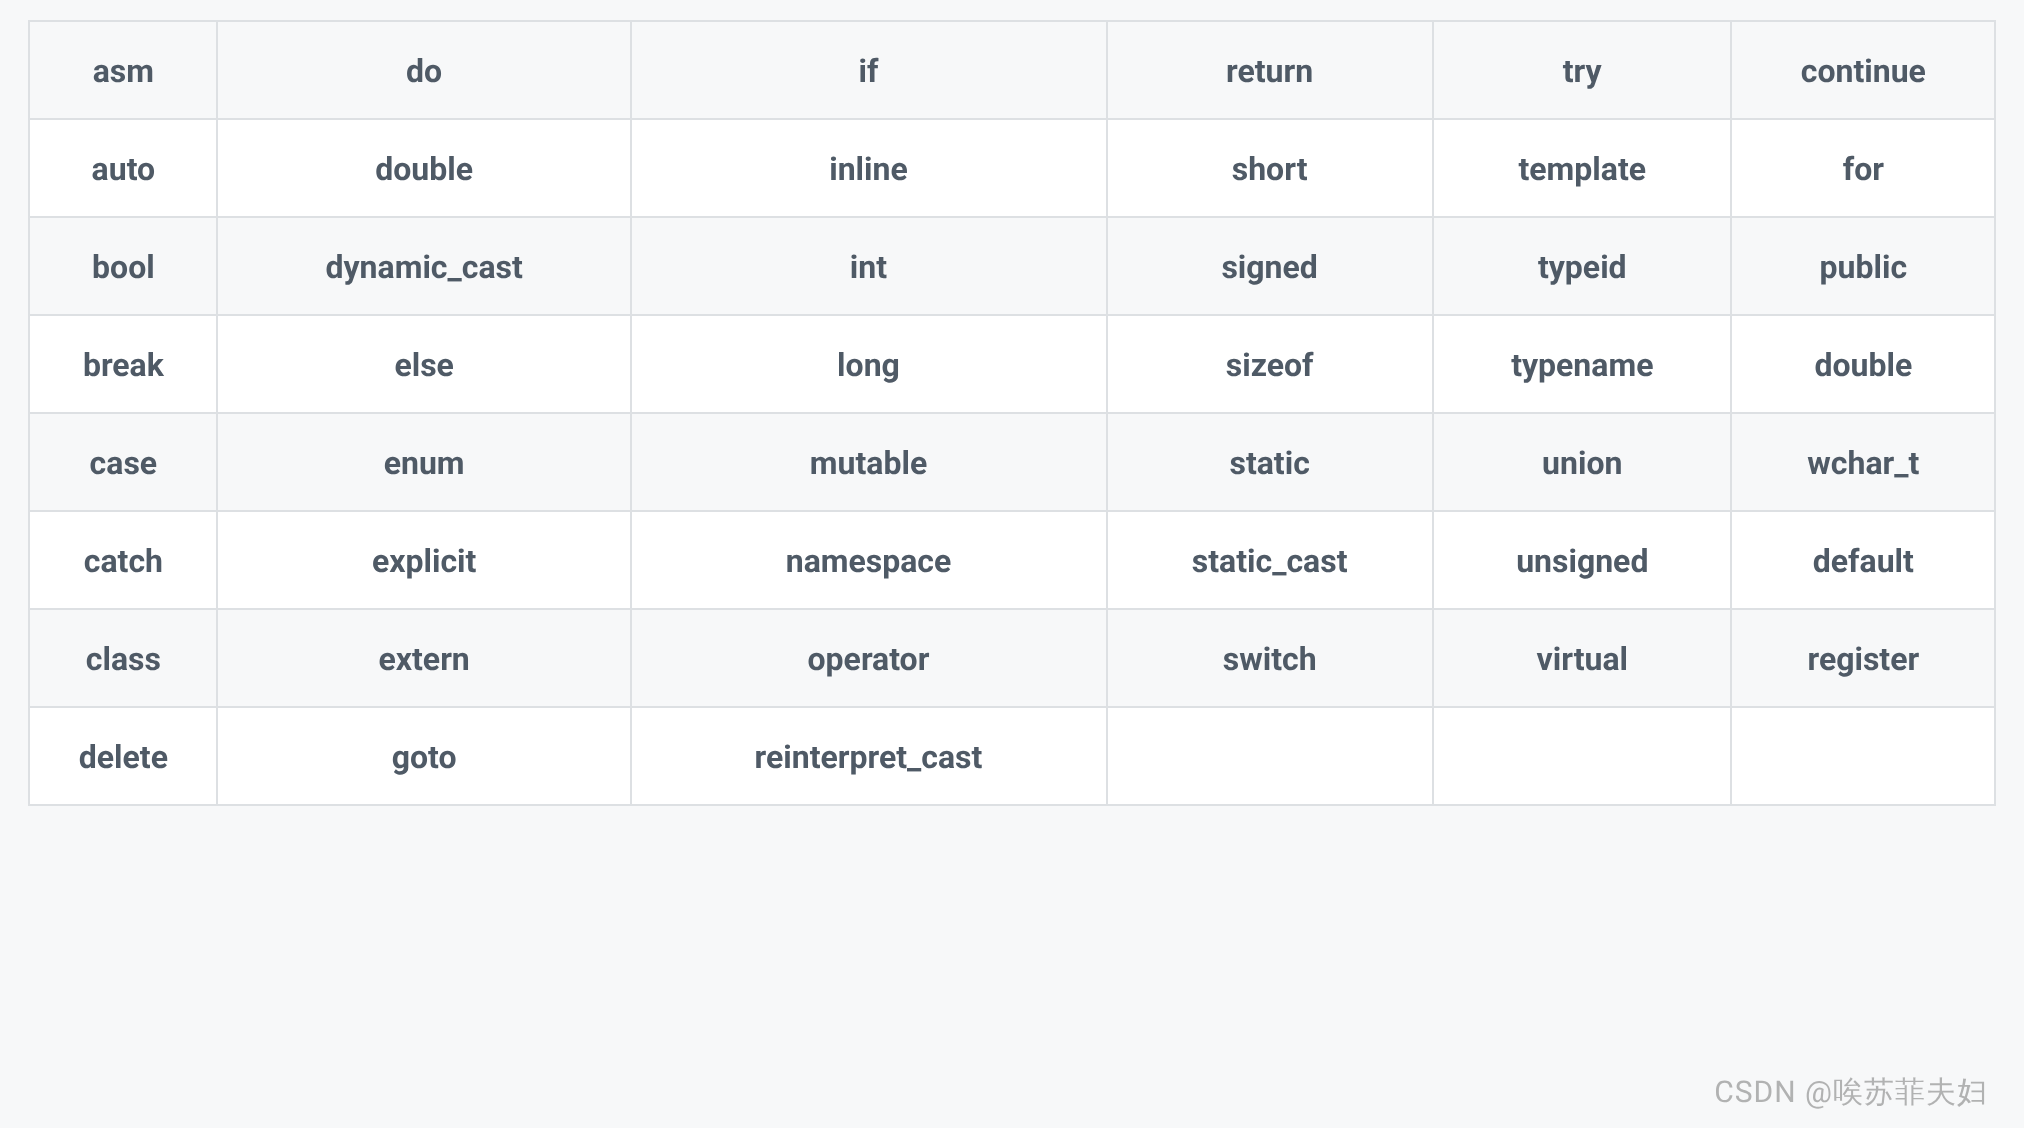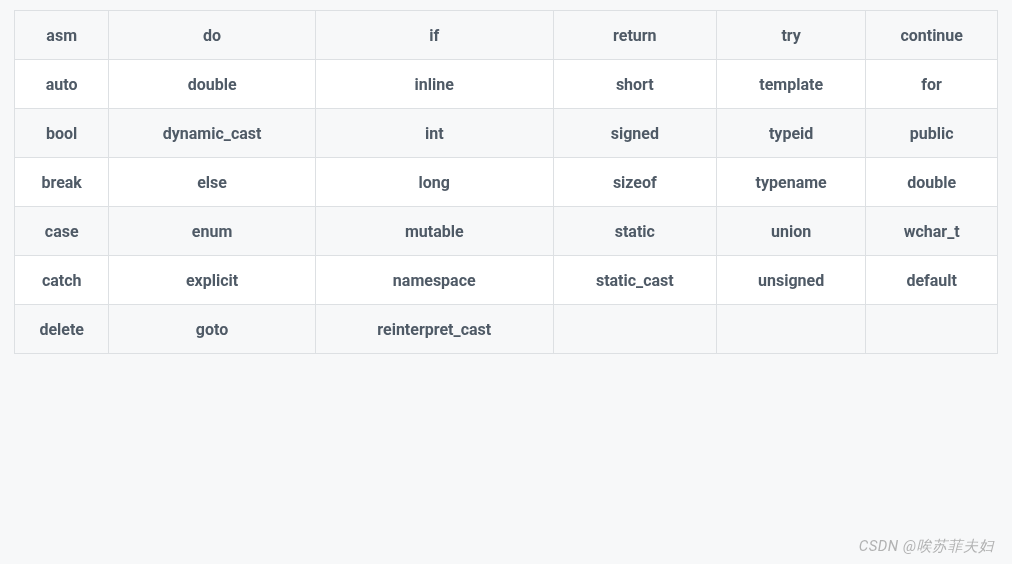--- a/index.html
+++ b/index.html
@@ -37,21 +37,20 @@
     }
     .watermark {
       position: absolute;
       right: 18px;
       bottom: 8px;
       color: rgba(120,120,120,0.55);
       font-size: 15px;
       letter-spacing: 0.5px;
       pointer-events: none;
       user-select: none;
-      font-style: italic;
     }
   </style>
 </head>
 <body>
 
 <table>
   <tbody>
     <tr>
       <td>asm</td>
       <td>do</td>
@@ -94,20 +93,28 @@
     </tr>
     <tr>
       <td>catch</td>
       <td>explicit</td>
       <td>namespace</td>
       <td>static_cast</td>
       <td>unsigned</td>
       <td>default</td>
     </tr>
     <tr>
+      <td>class</td>
+      <td>extern</td>
+      <td>operator</td>
+      <td>switch</td>
+      <td>virtual</td>
+      <td>register</td>
+    </tr>
+    <tr>
       <td>delete</td>
       <td>goto</td>
       <td>reinterpret_cast</td>
       <td class="empty"></td>
       <td class="empty"></td>
       <td class="empty"></td>
     </tr>
   </tbody>
 </table>
 

